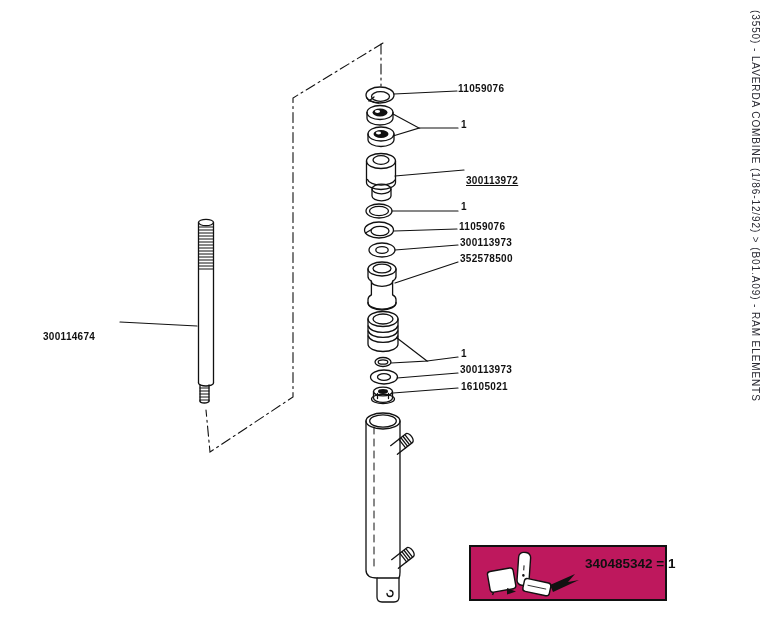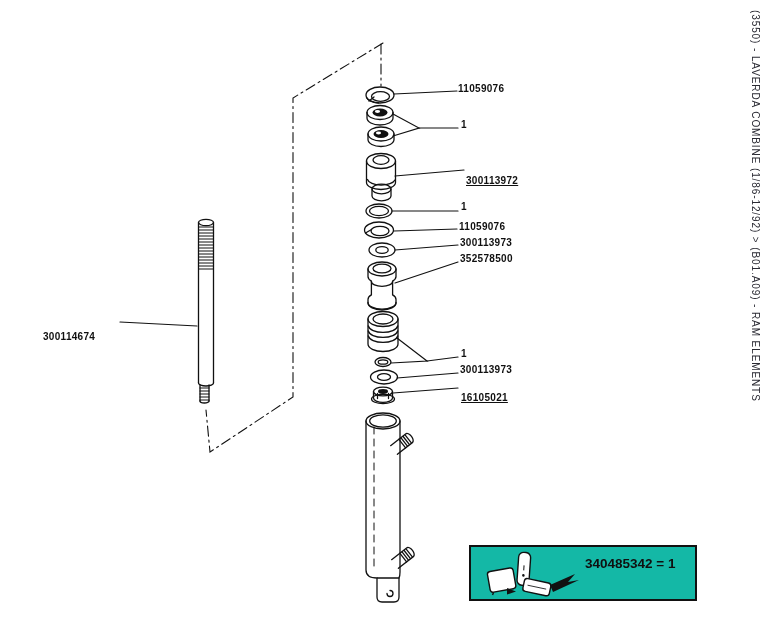--- a/index.html
+++ b/index.html
@@ -27,24 +27,24 @@
     writing-mode: vertical-rl;
     text-orientation: mixed;
     font-size: 10px;
     letter-spacing: 0.9px;
     color: #2a2a33;
     white-space: nowrap;
   }
   .kit-box {
     position: absolute;
     left: 469px; top: 545px;
-    width: 228px; height: 56px;
+    width: 198px; height: 56px;
     border: 2.5px solid #111;
     box-sizing: border-box;
-    background: #14b8a6;
+    background: #be185d;
   }
   .kit-label {
     position: absolute;
     left: 114px; top: 9px;
     font-weight: 700;
     font-size: 13.5px;
     color: #101010;
     white-space: nowrap;
   }
 </style>
@@ -189,21 +189,21 @@
 
   <div class="part-label" style="left:458px; top:84px;">11059076</div>
   <div class="part-label" style="left:461px; top:120px;">1</div>
   <div class="part-label" style="left:466px; top:176px;text-decoration:underline;">300113972</div>
   <div class="part-label" style="left:461px; top:202px;">1</div>
   <div class="part-label" style="left:459px; top:222px;">11059076</div>
   <div class="part-label" style="left:460px; top:238px;">300113973</div>
   <div class="part-label" style="left:460px; top:254px;">352578500</div>
   <div class="part-label" style="left:461px; top:349px;">1</div>
   <div class="part-label" style="left:460px; top:365px;">300113973</div>
-  <div class="part-label" style="left:461px; top:393px;text-decoration:underline;">16105021</div>
+  <div class="part-label" style="left:461px; top:382px;">16105021</div>
   <div class="part-label" style="left:43px;  top:315px;margin-top:17px;">300114674</div>
 
   <div class="sidebar-text">(3550) - LAVERDA COMBINE (1/86-12/92) &gt; (B01.A09) - RAM ELEMENTS</div>
 
   <div class="kit-box">
     <svg width="112" height="50" style="position:absolute; left:4px; top:1px;">
       <g stroke="#111" fill="#ffffff" stroke-width="1.4">
         <g transform="translate(12,24) rotate(-10)">
           <rect x="0" y="0" width="26" height="21" rx="3"></rect>
           <path d="M3 21 l-1.5 2.5" fill="none"></path>

